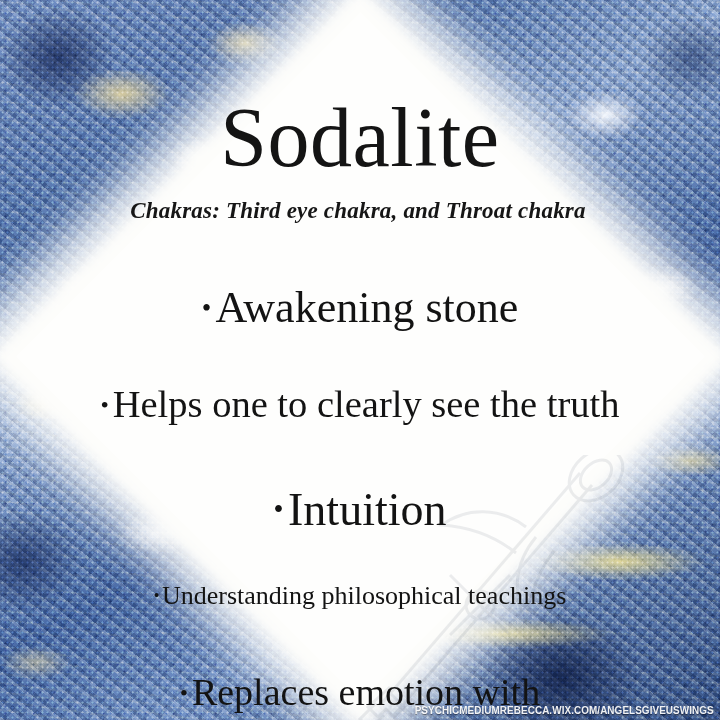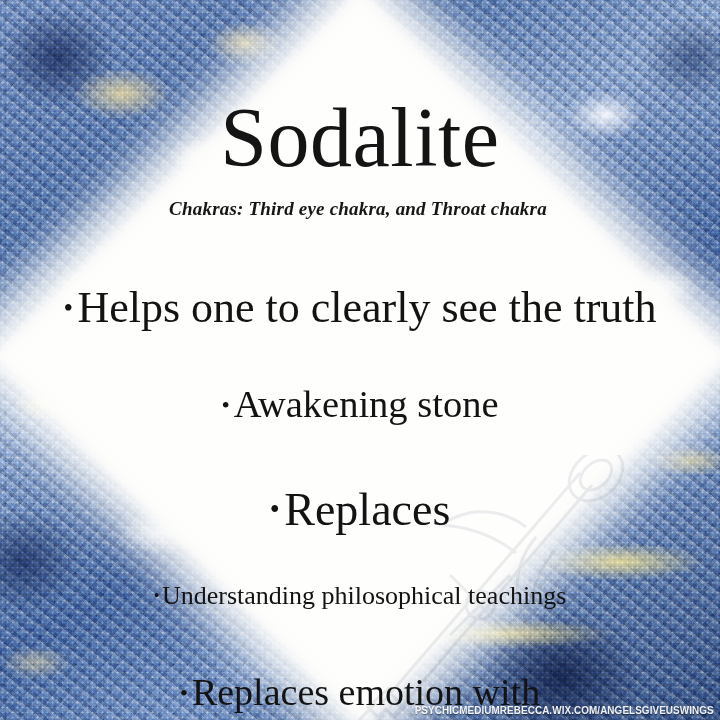--- a/index.html
+++ b/index.html
@@ -122,21 +122,21 @@
     top:96px;left:0;right:0;
     font-size:84px;
     line-height:1;
     font-weight:400;
     letter-spacing:.5px;
     color:#141414;
   }
   .subtitle{
     position:absolute;
     top:198px;left:0;right:4px;
-    font-size:19px;
+    font-size:23px;
     font-style:italic;
     font-weight:700;
     letter-spacing:.2px;
     color:#161616;
   }
   .bullets{
     position:absolute;
     top:236px;left:0;right:0;
     list-style:none;
     margin:0;padding:0;
@@ -214,27 +214,27 @@
   </div>
 
   <div class="content">
 
     <div class="title">Sodalite</div>
 
     <div class="subtitle">Chakras: Third eye chakra, and Throat chakra</div>
 
     <ul class="bullets">
       <li>
+        <span class="dot">•</span><span>Awakening stone</span>
+      </li>
+      <li>
         <span class="dot">•</span><span>Helps one to clearly see the truth</span>
       </li>
       <li>
-        <span class="dot">•</span><span>Awakening stone</span>
-      </li>
-      <li>
-        <span class="dot">•</span><span>Replaces</span>
+        <span class="dot">•</span><span>Intuition</span>
       </li>
       <li>
         <span class="dot">•</span><span>Understanding philosophical teachings</span>
       </li>
       <li>
         <span class="dot">•</span><span>Replaces emotion with
 logic to calm panic
 and stress</span>
       </li>
     </ul>

